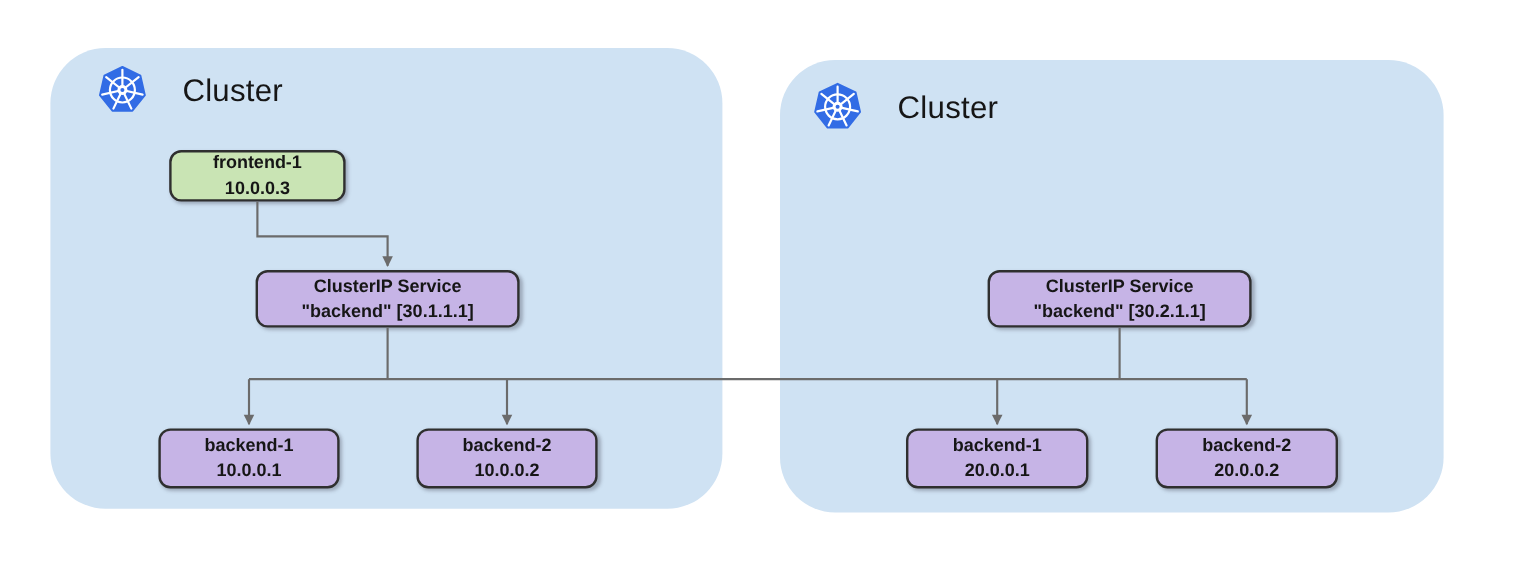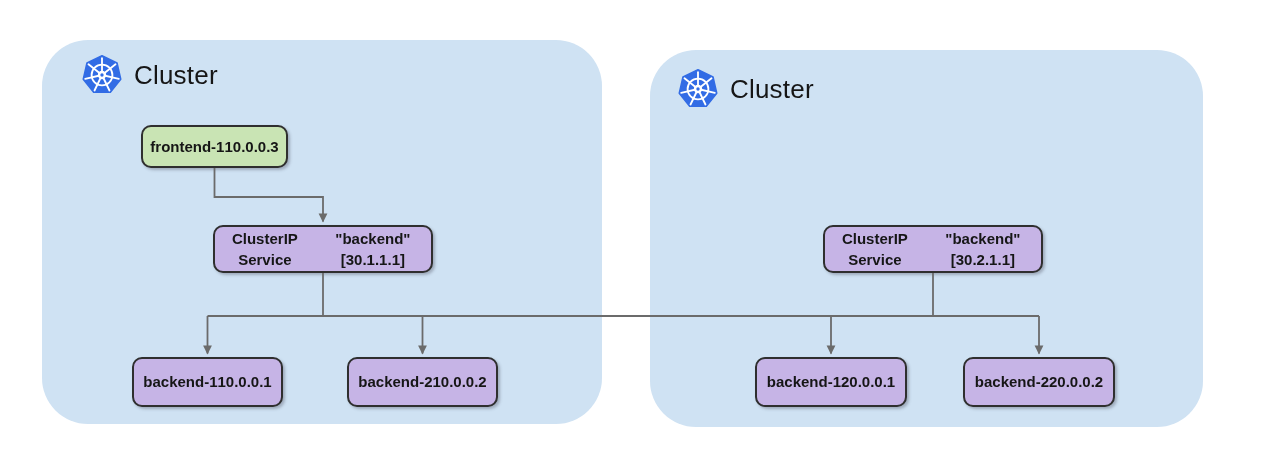--- a/index.html
+++ b/index.html
@@ -12,34 +12,34 @@
   }
   .cluster{
     position:absolute;
     background:var(--cluster-fill,#cfe2f3);
     border-radius:46px;
   }
   .cluster-1{left:42px;top:40px;width:560px;height:384px;}
   .cluster-2{left:650px;top:50px;width:553px;height:377px;}
   .cluster-header{
     position:absolute;
-    display:flex;align-items:center;gap:12px;
+    display:flex;align-items:center;gap:30px;
   }
   .cluster-1 .cluster-header{left:40px;top:13px;}
   .cluster-2 .cluster-header{left:28px;top:17px;}
   .k8s-logo{display:block;width:40px;height:44px;}
   .cluster-label{
     font-size:26px;
     font-weight:500;
     color:var(--text,#161616);
     letter-spacing:0.2px;
   }
   .node{
     position:absolute;
-    display:flex;flex-direction:row;
+    display:flex;flex-direction:column;
     align-items:center;justify-content:center;
     border:2px solid var(--border,#2f2f2f);
     border-radius:10px;
     box-shadow:2px 2px 3px rgba(70,70,85,0.35);
     color:var(--text,#161616);
     font-size:15px;font-weight:600;line-height:1.42;
     text-align:center;
     box-sizing:border-box;
   }
   .node.frontend{background:var(--frontend-fill,#c9e4b4);}

